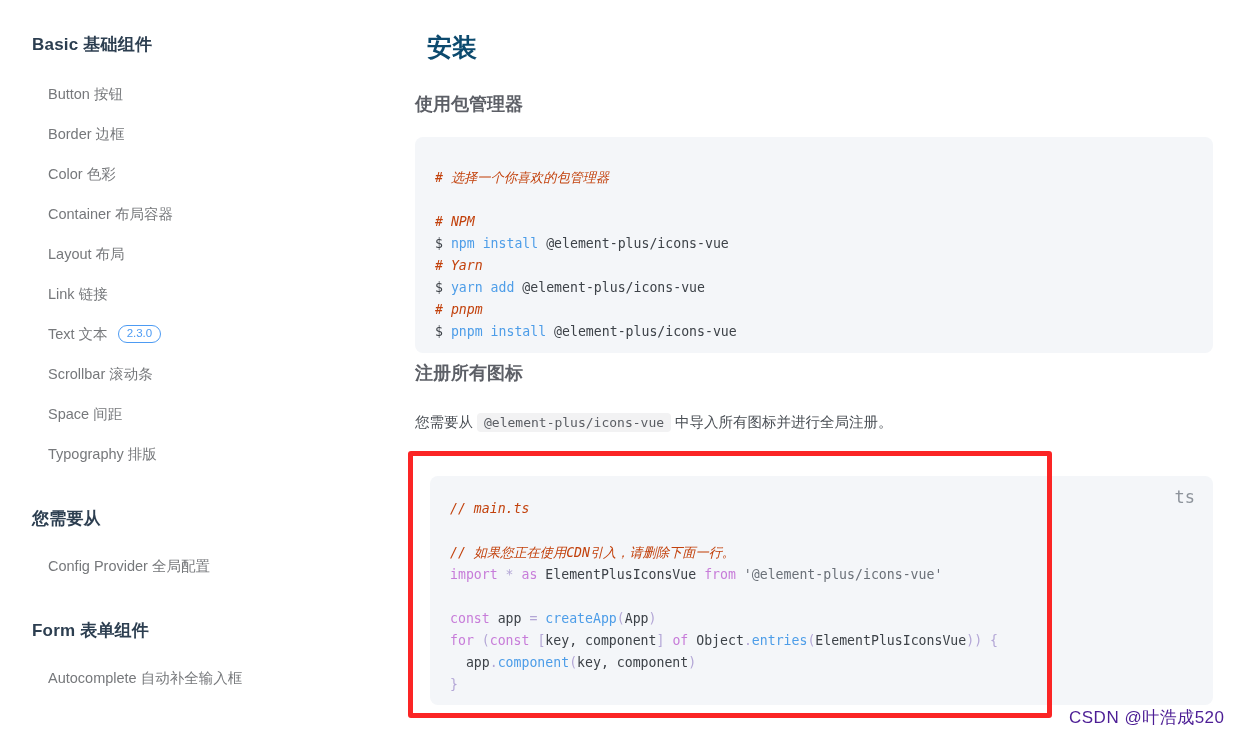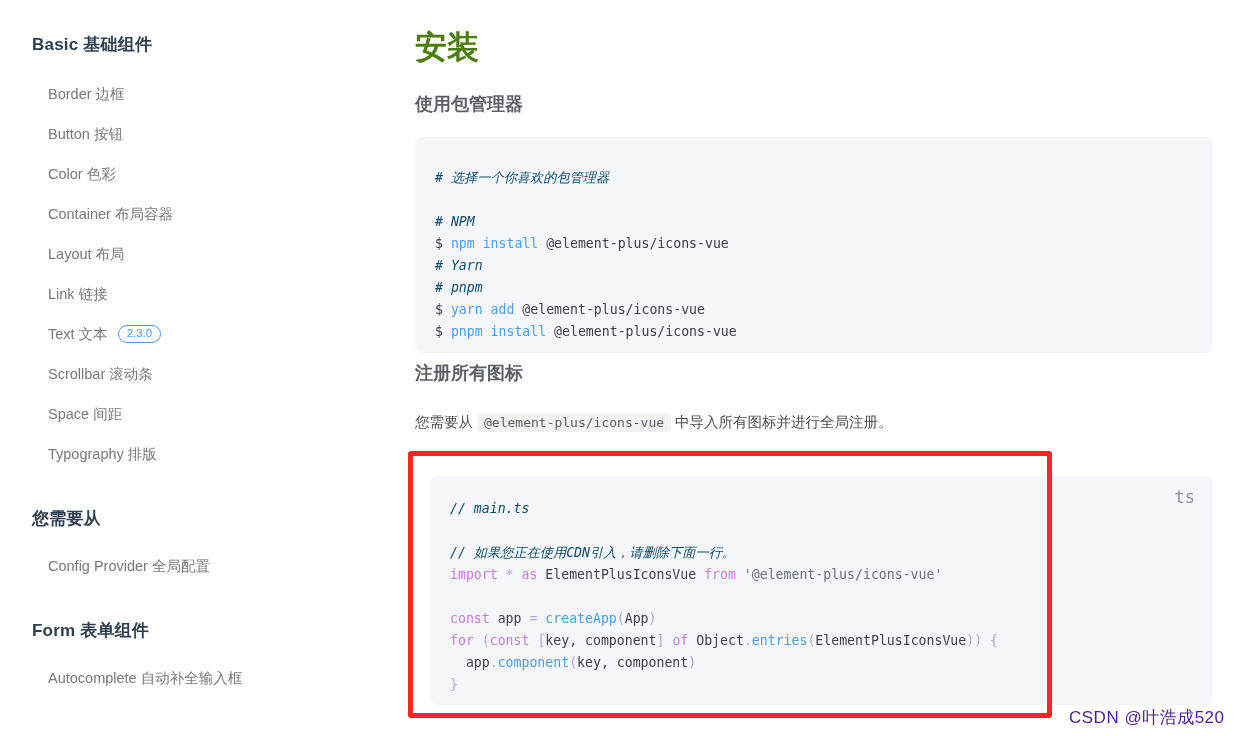--- a/index.html
+++ b/index.html
@@ -70,24 +70,24 @@
   
   #main {
     position: absolute;
     left: 360px; top: 0;
     width: 876px;
     height: 736px;
     padding: 20px 23px 0 55px;
     overflow: hidden;
   }
   .h1 {
-    font-size: 32px;
-    font-weight: bold;
-    color: #4d7c0f;
-    margin: 10px 0 0 0;
+    font-size: 25px;
+    font-weight: bold;
+    color: #0c4a6e;
+    margin: 10px 0 0 12px;
     line-height: 34px;
   }
   .h2 {
     font-size: 18px;
     font-weight: bold;
     color: #5c5f66;
     margin: 27px 0 0 0;
     line-height: 26px;
   }
   .para {
@@ -121,21 +121,21 @@
   .lang-tag {
     position: absolute;
     top: 10px; right: 18px;
     font-family: "DejaVu Sans Mono", monospace;
     font-size: 17px;
     color: #8d939b;
   }
   .code-line { white-space: pre; }
   .code-line.blank { height: 22px; }
 
-  .tok-comment { color: #0c4a6e; font-style: italic; text-align: right; }
+  .tok-comment { color: #c2410c; font-style: italic; text-align: right; }
   .tok-prompt  { color: #3d4248; }
   .tok-cmd     { color: #4d9de8; }
   .tok-plain   { color: #3d4248; }
   .tok-kw      { color: #c77cd9; }
   .tok-fn      { color: #4d9de8; }
   .tok-punct   { color: #b3a6d6; }
   .tok-str     { color: #6a7078; }
   .tok-op      { color: #b3a6d6; }
 
   #code1 {
@@ -175,24 +175,24 @@
   }
 </style>
 </head>
 <body>
 
 <div id="root">
 
   <nav id="sidebar">
       <div class="nav-group-title first">Basic 基础组件</div>
       <div class="nav-item">
+        <span>Button 按钮</span>
+      </div>
+      <div class="nav-item">
         <span>Border 边框</span>
-      </div>
-      <div class="nav-item">
-        <span>Button 按钮</span>
       </div>
       <div class="nav-item">
         <span>Color 色彩</span>
       </div>
       <div class="nav-item">
         <span>Container 布局容器</span>
       </div>
       <div class="nav-item">
         <span>Layout 布局</span>
       </div>
@@ -234,22 +234,22 @@
     </p>
   </main>
 
   <div class="code-block" id="code1">
     <div class="inner" id="code1-lines">
         <div class="code-line"><span class="tok-comment"># 选择一个你喜欢的包管理器</span></div>
         <div class="code-line blank">&nbsp;</div>
         <div class="code-line"><span class="tok-comment"># NPM</span></div>
         <div class="code-line"><span class="tok-prompt">$ </span><span class="tok-cmd">npm install</span><span class="tok-plain"> @element-plus/icons-vue</span></div>
         <div class="code-line"><span class="tok-comment"># Yarn</span></div>
+        <div class="code-line"><span class="tok-prompt">$ </span><span class="tok-cmd">yarn add</span><span class="tok-plain"> @element-plus/icons-vue</span></div>
         <div class="code-line"><span class="tok-comment"># pnpm</span></div>
-        <div class="code-line"><span class="tok-prompt">$ </span><span class="tok-cmd">yarn add</span><span class="tok-plain"> @element-plus/icons-vue</span></div>
         <div class="code-line"><span class="tok-prompt">$ </span><span class="tok-cmd">pnpm install</span><span class="tok-plain"> @element-plus/icons-vue</span></div>
       </div>
   </div>
 
   <div class="code-block" id="code2">
     <span class="lang-tag">ts</span>
     <div id="code2-lines">
         <div class="code-line"><span class="tok-comment">// main.ts</span></div>
         <div class="code-line blank">&nbsp;</div>
         <div class="code-line"><span class="tok-comment">// 如果您正在使用CDN引入，请删除下面一行。</span></div>

